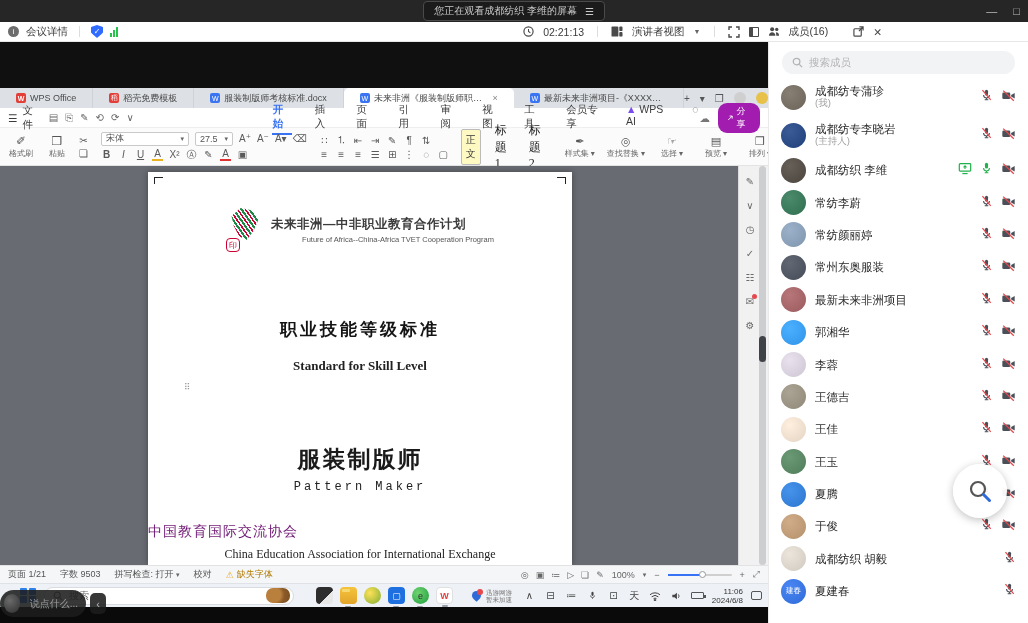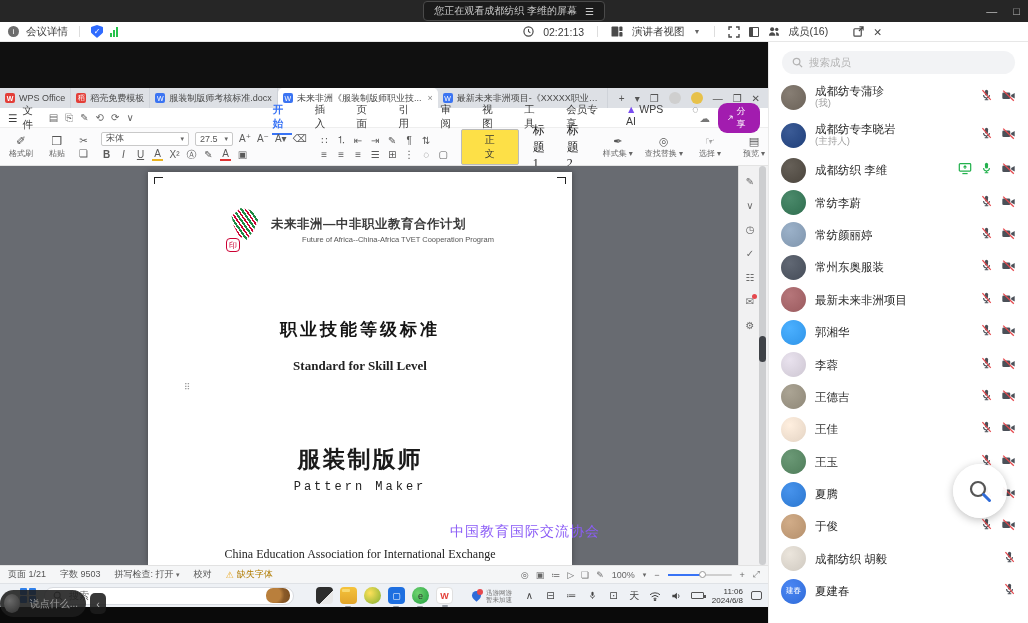--- a/index.html
+++ b/index.html
@@ -31,21 +31,21 @@
   .fsq{width:10px;height:10px;border:1.3px solid #4a4a4a;border-radius:1px;}
   .fsq.half{border-left-width:4px;}
   .timer{color:#3a3a3a;}
   .caret{font-size:7px;color:#666;}
   
   .shared{position:absolute;left:0;top:42px;width:768px;height:581px;background:#101010;}
   .panel{position:absolute;left:768px;top:42px;width:260px;height:581px;background:#fff;border-left:1px solid #e9e9e9;}
   
   .wps{position:absolute;left:0;top:46px;width:768px;height:537px;background:#fff;}
   .tabstrip{height:20px;background:#dde0e5;display:flex;align-items:stretch;font-size:9px;color:#4a4a4a;}
-  .tab{display:flex;align-items:center;gap:4px;padding:0 5px;max-width:170px;border-right:1px solid #cfd3d9;}
+  .tab{display:flex;align-items:center;gap:4px;padding:0 16px;max-width:170px;border-right:1px solid #cfd3d9;}
   .tab.active{background:#fff;border-right:none;border-radius:5px 5px 0 0;}
   .tab-ic{width:10px;height:10px;border-radius:2px;font-size:7px;color:#fff;display:flex;align-items:center;justify-content:center;flex:none;}
   .tab-ic.home{background:#e33e38;font-weight:bold;}
   .tab-ic.docer{background:#e33e38;}
   .tab-ic.doc{background:#3b74f2;}
   .tab-label{white-space:nowrap;overflow:hidden;text-overflow:ellipsis;}
   .tab-close{color:#888;margin-left:2px;}
   .strip-right{margin-left:auto;display:flex;align-items:center;gap:10px;padding-right:8px;color:#555;font-size:10px;}
   .dot-av{width:12px;height:12px;border-radius:50%;background:#e7c14a;}
   .dot-av.gray{background:#cfcfcf;}
@@ -67,21 +67,21 @@
   .bigbtn .lb{font-size:8px;color:#666;}
   .rdiv{width:1px;height:26px;background:#e3e3e3;}
   .rowicons{display:flex;gap:6px;align-items:center;}
   .gi{min-width:11px;text-align:center;color:#5a5a5a;font-size:10px;}
   .fontbox{width:88px;height:14px;border:1px solid #c9c9c9;border-radius:2px;background:#fff;
            display:flex;align-items:center;justify-content:space-between;padding:0 4px;font-size:9px;}
   .sizebox{width:38px;height:14px;border:1px solid #c9c9c9;border-radius:2px;background:#fff;
            display:flex;align-items:center;justify-content:space-between;padding:0 4px;font-size:9px;}
   .red-under{border-bottom:2px solid #d33;}
   .ylw-under{border-bottom:2px solid #e9b320;}
-  .stylebox{border:1px solid #bbb;border-radius:2px;background:#fde047;padding:3px 23px;font-size:10px;color:#333;text-align:center;}
+  .stylebox{border:1px solid #bbb;border-radius:2px;background:#fef9c3;padding:3px 4px;font-size:10px;color:#333;text-align:center;}
   .style-item{font-size:12px;color:#222;font-family:"Liberation Serif","DejaVu Serif",serif;padding:0 8px;}
   .tools{display:flex;gap:10px;margin-left:2px;}
   .toolbtn{display:flex;flex-direction:column;align-items:center;min-width:34px;}
   .toolbtn .g{font-size:11px;color:#555;}
   .toolbtn .lb{font-size:8px;color:#666;white-space:nowrap;}
   .rib-collapse{color:#888;font-size:10px;margin-left:2px;}
   
   .docarea{position:relative;height:399px;background:#686b71;overflow:hidden;}
   .page{position:absolute;left:148px;top:6px;width:424px;height:393px;background:#fff;box-shadow:0 0 6px rgba(0,0,0,.35);}
   .cropmark{position:absolute;width:9px;height:7px;border-top:1px solid #222;}
@@ -93,21 +93,21 @@
     background:repeating-linear-gradient(55deg,#1f8a44 0 2px,#fff 2px 3.5px,#c03 3.5px 5px,#fff 5px 6.5px);
     clip-path:polygon(35% 0,75% 8%,95% 35%,78% 72%,55% 100%,30% 88%,12% 55%,5% 25%);}
   .seal{position:absolute;left:0;bottom:0;width:14px;height:14px;border:1.2px solid #c03;border-radius:4px;
         color:#c03;font-size:8px;display:flex;align-items:center;justify-content:center;}
   .logo-texts .t1{font-size:12.5px;font-weight:bold;color:#3c3c3c;letter-spacing:.5px;}
   .logo-texts .t2{font-size:7.5px;color:#555;margin-top:2px;margin-left:31px;}
   .doc-h1{position:absolute;left:0;top:146px;width:100%;text-align:center;font-size:17px;font-weight:bold;color:#141414;letter-spacing:3px;font-family:"Liberation Sans","DejaVu Sans",sans-serif;}
   .doc-h2{position:absolute;left:0;top:186px;width:100%;text-align:center;font-size:13px;font-weight:bold;color:#222;font-family:"Liberation Serif","DejaVu Serif",serif;}
   .doc-role{position:absolute;left:0;top:272px;width:100%;text-align:center;font-size:23px;font-weight:bold;color:#1a1a1a;letter-spacing:2px;}
   .doc-role-en{position:absolute;left:0;top:308px;width:100%;text-align:center;font-size:12px;color:#222;letter-spacing:3px;font-family:"Liberation Mono","DejaVu Sans Mono",monospace;}
-  .doc-org{position:absolute;left:0;top:351px;width:100%;text-align:right;font-size:14px;color:#8b5cf6;letter-spacing:1px;margin-left:28px;}
+  .doc-org{position:absolute;left:0;top:351px;width:100%;text-align:left;font-size:14px;color:#701a75;letter-spacing:1px;}
   .doc-org-en{position:absolute;left:0;top:375px;width:100%;text-align:center;font-size:12px;color:#222;font-family:"Liberation Serif","DejaVu Serif",serif;}
   .drag-handle{position:absolute;left:36px;top:210px;color:#9a9a9a;font-size:9px;letter-spacing:-1px;}
   .sidestrip{position:absolute;right:0;top:0;width:30px;height:100%;background:#f1f1f2;border-left:1px solid #dcdcdc;}
   .side-icons{position:absolute;left:3px;top:10px;display:flex;flex-direction:column;gap:13px;align-items:center;width:16px;color:#6b6b6b;font-size:10px;}
   .side-icons .si{position:relative;}
   .side-icons .si .rd{position:absolute;right:-3px;top:-2px;width:5px;height:5px;border-radius:50%;background:#e5484d;}
   .scroll-lane{position:absolute;right:2px;top:0;width:7px;height:100%;background:#8a8d92;border-radius:4px;opacity:.35;}
   .scroll-thumb{position:absolute;right:2px;top:170px;width:7px;height:26px;background:#3f4247;border-radius:4px;}
   
   .statusbar{height:18px;background:#f5f6f7;border-top:1px solid #e2e2e2;display:flex;align-items:center;font-size:9px;color:#555;padding:0 8px;gap:14px;}

